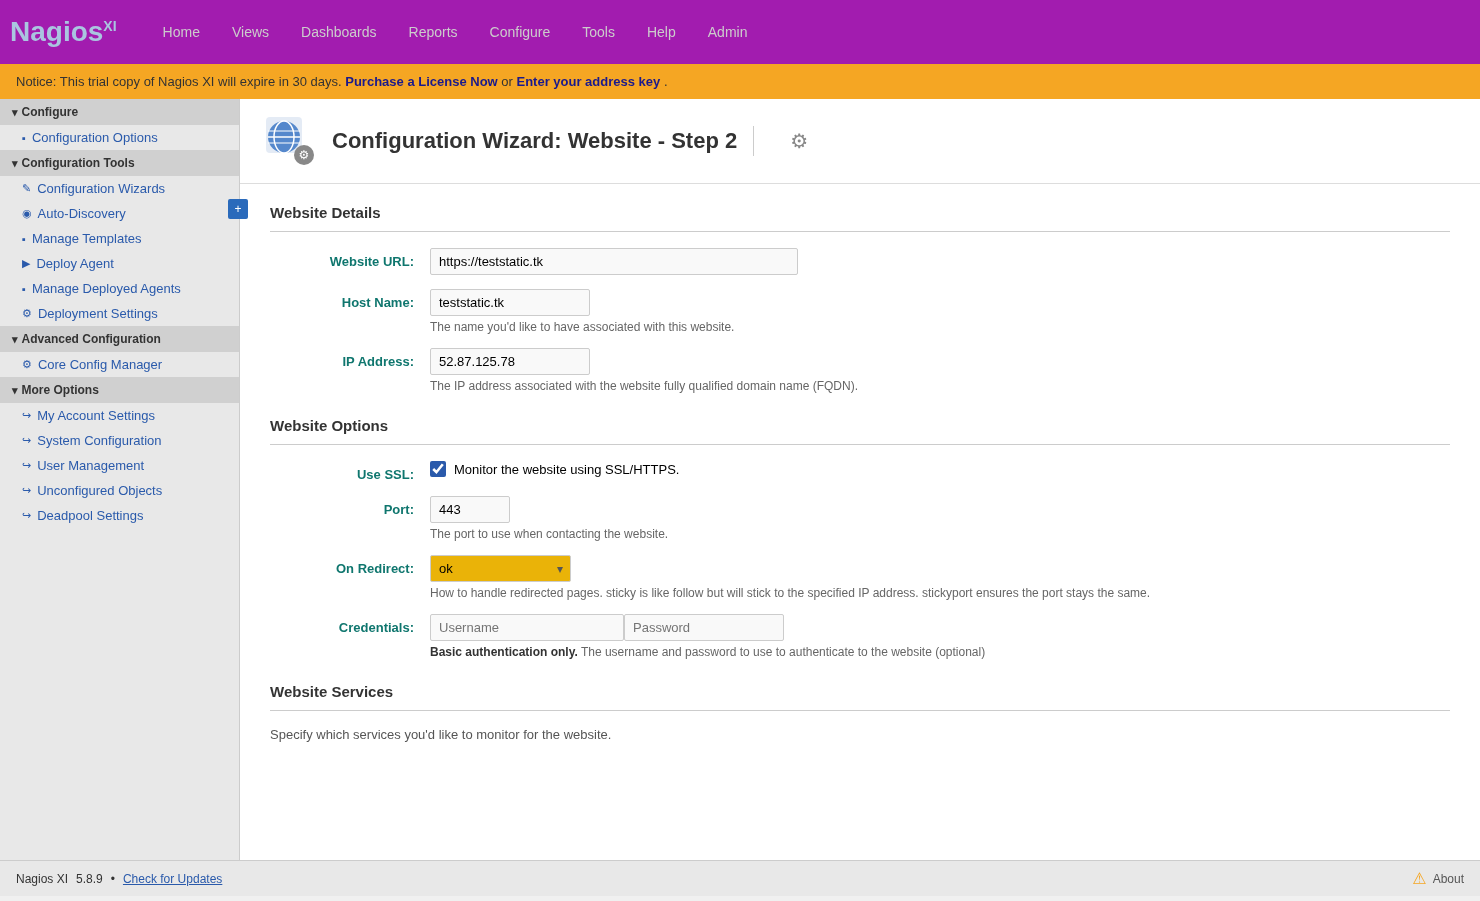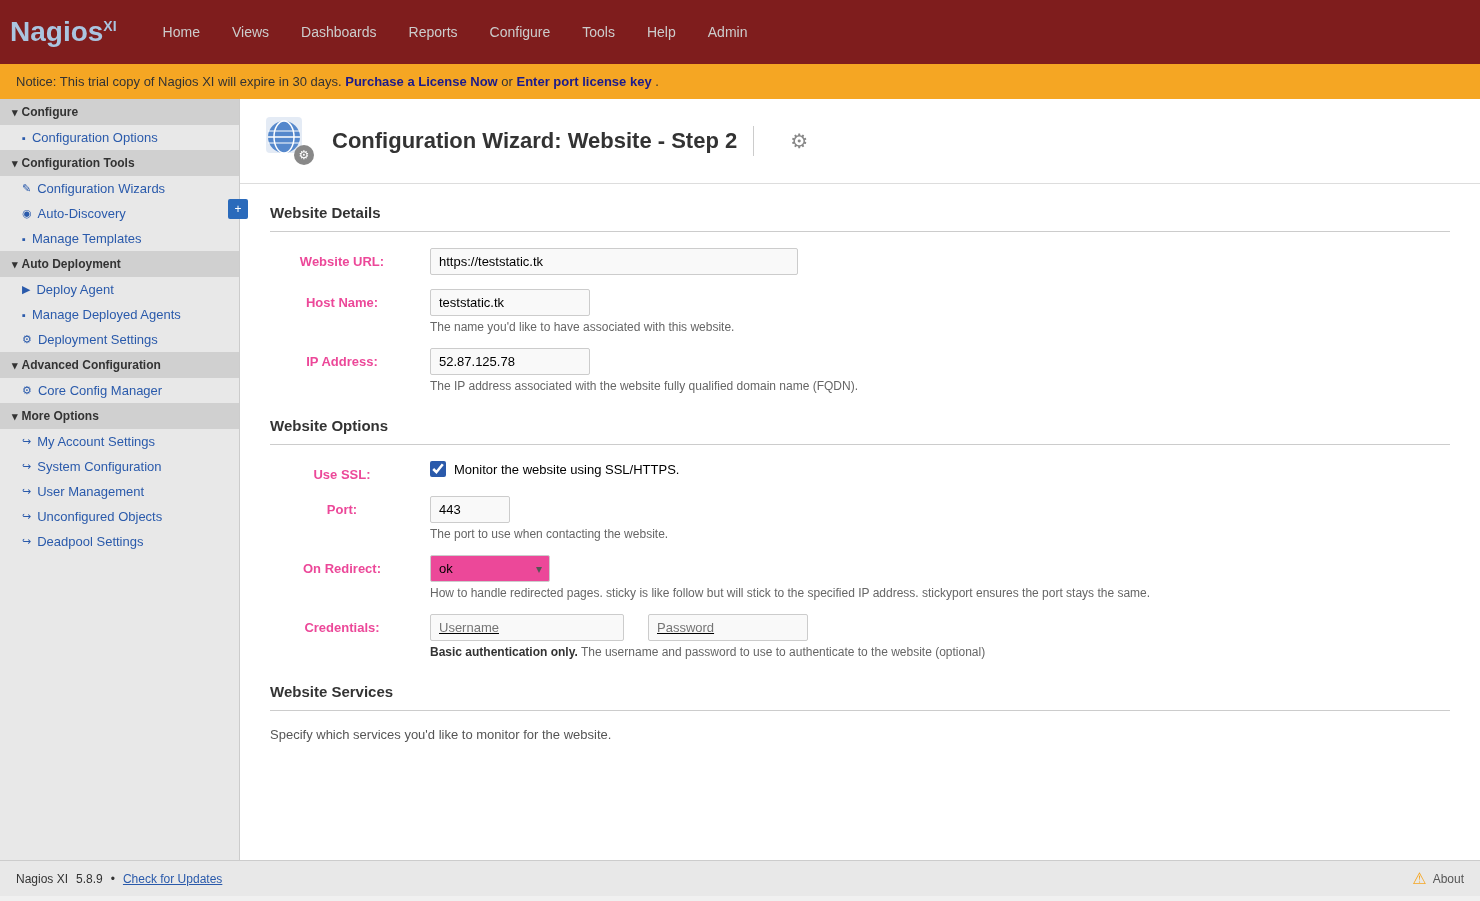--- a/index.html
+++ b/index.html
@@ -1,20 +1,20 @@
 <!DOCTYPE html>
 <html><head>
   <meta charset="utf-8">
   <style>
     * { box-sizing: border-box; margin: 0; padding: 0; }
     body { font-family: Arial, Helvetica, sans-serif; font-size: 13px; background: #f0f0f0; }
 
     
     #top-nav {
-      background: #7f1d1d;
+      background: #a21caf;
       display: flex;
       align-items: center;
       height: 64px;
       padding: 0 10px;
     }
     #logo {
       color: white;
       font-size: 28px;
       font-weight: bold;
       margin-right: 30px;
@@ -119,23 +119,23 @@
 
     .form-row {
       display: flex;
       align-items: flex-start;
       margin-bottom: 14px;
     }
     .form-label {
       width: 160px;
       min-width: 160px;
       font-weight: bold;
-      color: #ec4899;
+      color: #0f766e;
       padding-top: 6px;
-      text-align: center;
+      text-align: right;
       padding-right: 16px;
     }
     .form-field { flex: 1; }
     .form-field input[type="text"],
     .form-field input[type="password"] {
       border: 1px solid #ccc;
       padding: 5px 8px;
       font-size: 13px;
       border-radius: 2px;
       background: #f9f9f9;
@@ -158,40 +158,40 @@
       gap: 8px;
     }
     .checkbox-row input[type="checkbox"] { width: 16px; height: 16px; accent-color: #2a5aab; }
 
     
     .form-field select {
       border: 1px solid #ccc;
       padding: 5px 28px 5px 8px;
       font-size: 13px;
       border-radius: 2px;
-      background: #ec4899;
+      background: #eab308;
       appearance: none;
       -webkit-appearance: none;
       cursor: pointer;
-      width: 120px;
+      width: 141px;
     }
     .select-wrapper { position: relative; display: inline-block; }
     .select-wrapper::after {
       content: '▾';
       position: absolute;
       right: 8px;
       top: 50%;
       transform: translateY(-50%);
       pointer-events: none;
       color: #555;
       font-size: 12px;
     }
 
     
-    .credentials-row { display: flex; gap: 24px; text-decoration: underline; }
+    .credentials-row { display: flex; gap: 0; }
 
     
     #bottom-bar {
       background: #e8e8e8;
       border-top: 1px solid #ccc;
       height: 36px;
       display: flex;
       align-items: center;
       justify-content: space-between;
       padding: 0 16px;
@@ -245,21 +245,21 @@
     <a class="nav-link">Tools</a>
     <a class="nav-link">Help</a>
     <a class="nav-link">Admin</a>
   </div>
 </nav>
 
 <div id="trial-banner">
   <span>Notice: This trial copy of Nagios XI will expire in 30 days.</span>
   <a>Purchase a License Now</a>
   <span> or </span>
-  <a>Enter port license key</a>
+  <a>Enter your address key</a>
   <span>.</span>
 </div>
 
 <div id="layout">
 
   <aside id="sidebar" style="position:relative;">
     <div id="sidebar-expand">+</div>
 
     <div class="sidebar-section-header">
       <span>Configure</span>
@@ -278,23 +278,20 @@
     </div>
     <div class="sidebar-item">
       <span class="sidebar-item-icon">◉</span>
       <span>Auto-Discovery</span>
     </div>
     <div class="sidebar-item">
       <span class="sidebar-item-icon">▪</span>
       <span>Manage Templates</span>
     </div>
 
-    <div class="sidebar-section-header">
-      <span>Auto Deployment</span>
-    </div>
     <div class="sidebar-item">
       <span class="sidebar-item-icon">▶</span>
       <span>Deploy Agent</span>
     </div>
     <div class="sidebar-item">
       <span class="sidebar-item-icon">▪</span>
       <span>Manage Deployed Agents</span>
     </div>
     <div class="sidebar-item">
       <span class="sidebar-item-icon">⚙</span>

